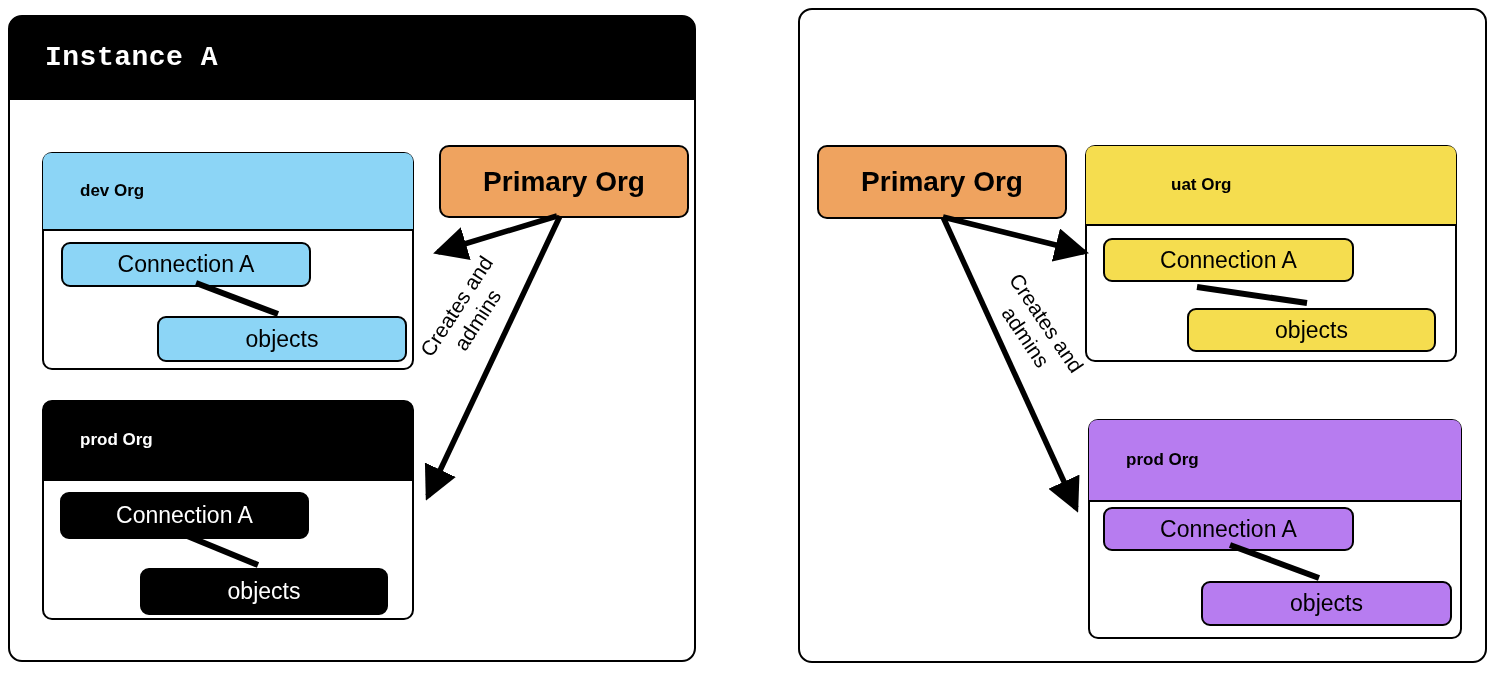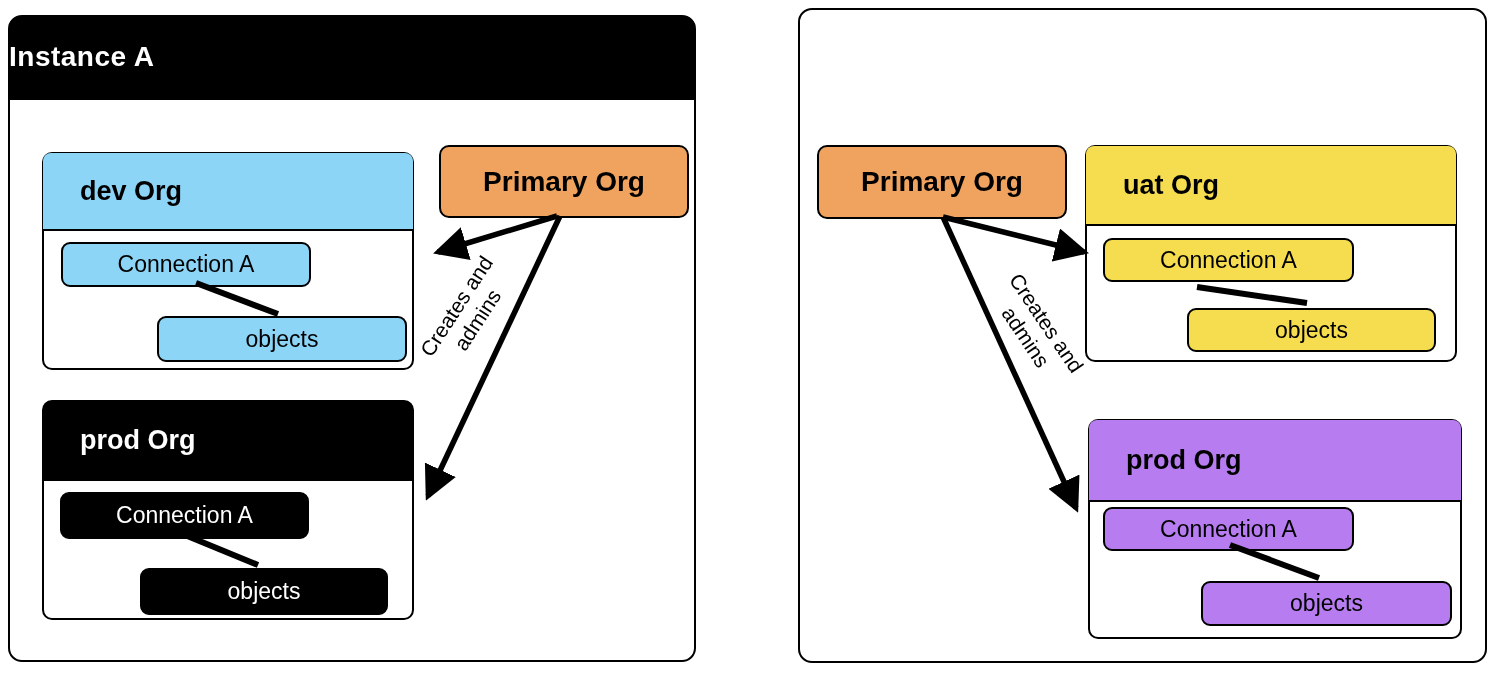--- a/index.html
+++ b/index.html
@@ -19,35 +19,35 @@
     position:absolute; background:var(--paper);
     border:2.5px solid var(--ink); border-radius:14px;
   }
   .instance-header{
     position:absolute; left:-1px; top:-1px; right:-1px;
     border-radius:12px 12px 0 0;
     border-bottom:2.5px solid var(--ink);
     display:flex; align-items:center;
   }
   .instance-title{
-    font-weight:bold; font-size:28px; letter-spacing:0.5px; 
+    font-weight:bold; font-size:28px; letter-spacing:0.5px; padding-left:36px;font-family:Liberation Mono, monospace;
   }
 
   
   .org{
     position:absolute; background:var(--paper);
     border:2px solid var(--ink); border-radius:10px;
   }
   .org-header{
     position:absolute; left:-1px; top:-1px; right:-1px;
     border-radius:8px 8px 0 0;
     border-bottom:2px solid var(--ink);
     display:flex; align-items:center;
   }
-  .org-title{font-weight:bold; font-size:27px; padding-left:37px;}
+  .org-title{font-weight:bold; font-size:17px; padding-left:37px;}
 
   
   .node{
     position:absolute; border:2px solid var(--ink); border-radius:9px;
     display:flex; align-items:center; justify-content:center;
     font-weight:normal; font-size:23px;
   }
 
   .fill-blue{background:var(--blue); color:var(--ink);}
   .fill-black{background:var(--ink); color:var(--paper);}
@@ -104,21 +104,21 @@
     <span>Creates and</span><br>
     <span>admins</span>
   </div>
 
   <div class="instance" style="left:798px; top:8px; width:689px; height:655px;">
 
 
     <div class="primary-org fill-orange" style="left:17px; top:135px; width:250px; height:74px;">Primary Org</div>
 
     <div class="org" style="left:285px; top:135px; width:372px; height:217px;">
-      <div class="org-header fill-yellow" style="height:80px;">
+      <div class="org-header fill-yellow" style="height:80px;padding-left:48px;">
         <div class="org-title">uat Org</div>
       </div>
       <div class="node fill-yellow" style="left:16px; top:91px; width:251px; height:44px;">Connection A</div>
       <div class="node fill-yellow" style="left:100px; top:161px; width:249px; height:44px;">objects</div>
     </div>
 
     <div class="org" style="left:288px; top:409px; width:374px; height:220px;">
       <div class="org-header fill-purple" style="height:82px;">
         <div class="org-title">prod Org</div>
       </div>

